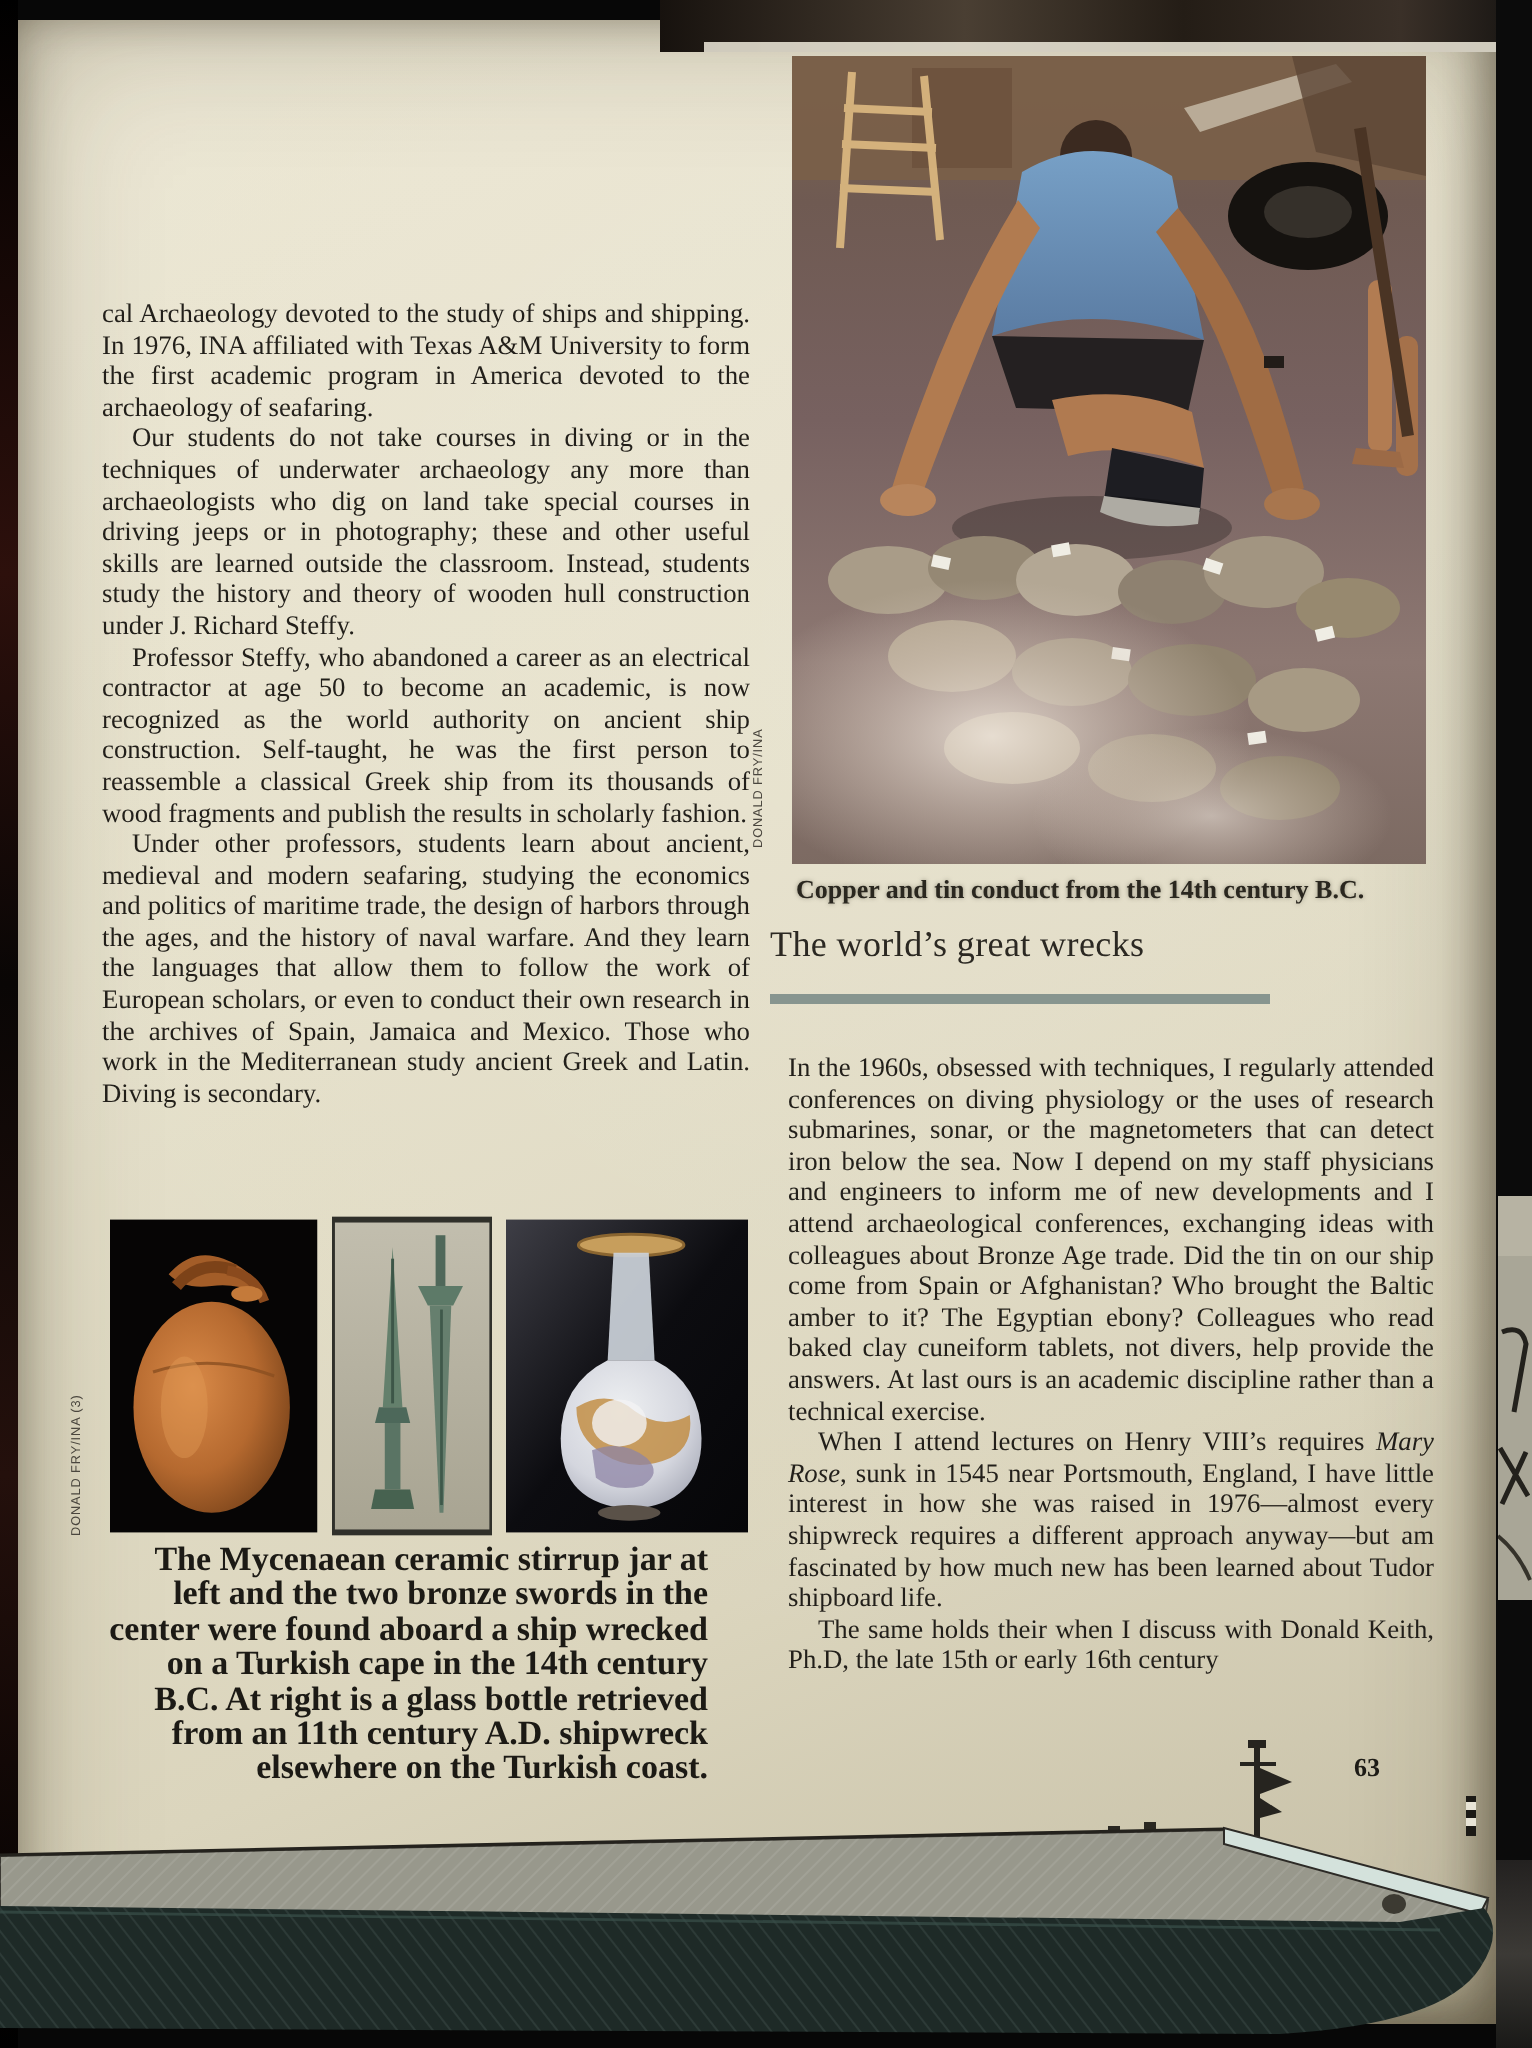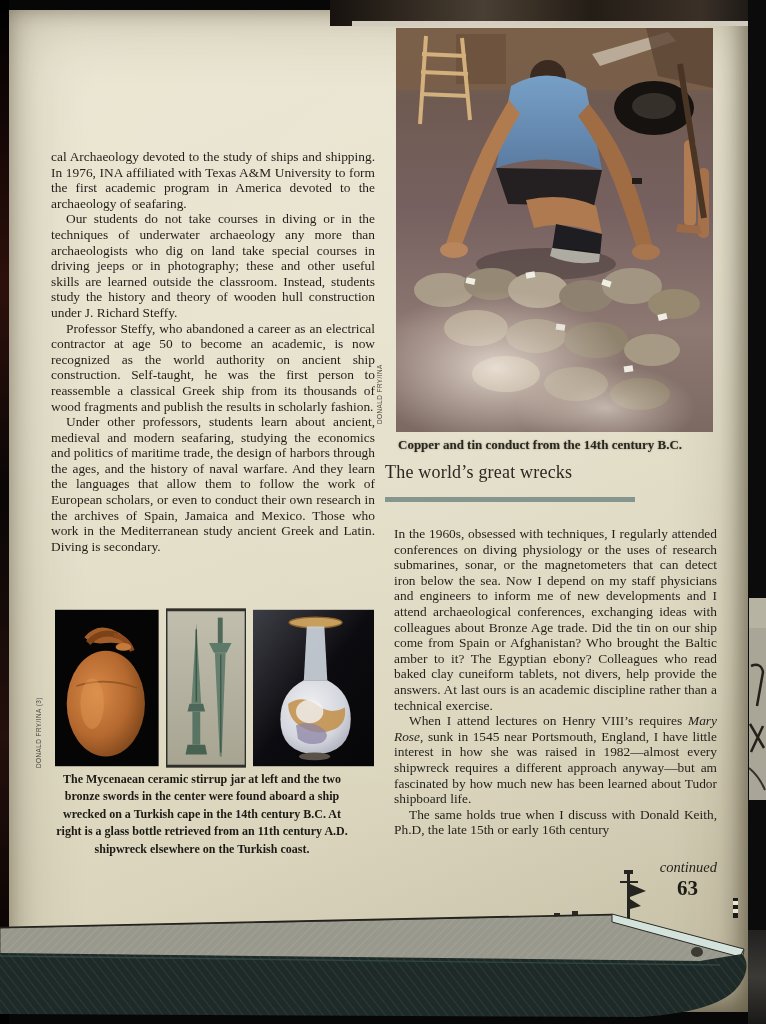--- a/index.html
+++ b/index.html
@@ -29,31 +29,31 @@
 
   
   .body-text{font-size:13.4px;line-height:15.6px;text-align:justify;color:#221f1a;}
   .body-text p{margin:0;text-indent:15px;}
   .body-text p.flush{text-indent:0;}
   .col-left{position:absolute;left:42px;top:139px;width:324px;}
   .col-right{position:absolute;left:385px;top:503px;width:323px;margin-top:13px;}
   .ital{font-style:italic;}
 
   .caption{font-weight:bold;color:#1c1a15;}
-  .caption-left{position:absolute;left:41px;top:761px;width:304px;font-size:12px;line-height:17.4px;text-align:center;}
+  .caption-left{position:absolute;left:41px;top:761px;width:304px;font-size:17px;line-height:17.4px;text-align:right;}
   .caption-top{position:absolute;left:389px;top:427px;width:318px;font-size:13px;line-height:15px;
     color:#2a271f;text-shadow:0 0 2px rgba(90,85,70,.55);}
 
   .headline{position:absolute;left:376px;top:447px;width:330px;font-size:18px;line-height:30px;
     color:#2b2822;letter-spacing:.2px;}
   .head-rule{position:absolute;left:376px;top:487px;width:250px;height:4.5px;}
 
   .continued{position:absolute;left:385px;top:849px;width:323px;text-align:right;
     font-style:italic;font-size:14.5px;color:#24211b;}
-  .folio{position:absolute;left:668px;top:866px;font-weight:bold;font-size:21px;color:#1d1b16;text-align:center;}
+  .folio{position:absolute;left:668px;top:866px;font-weight:bold;font-size:13px;color:#1d1b16;text-align:center;}
 
   .vcredit{position:absolute;writing-mode:vertical-rl;transform:rotate(180deg);
     font-family:"Liberation Sans","DejaVu Sans",sans-serif;font-size:6.4px;letter-spacing:.45px;
     color:#4a463e;white-space:nowrap;}
   .vcredit.top{left:367px;top:318px;height:96px;}
   .vcredit.strip{left:26px;top:640px;height:118px;}
 
   
   .photo{position:absolute;display:block;}
   .ingot-photo{left:387px;top:18px;width:317px;height:404px;}
@@ -166,24 +166,23 @@
   <div class="vcredit top">DONALD FRY/INA</div>
   <div class="vcredit strip">DONALD FRY/INA (3)</div>
 
   <div class="caption caption-top">Copper and tin conduct from the 14th century B.C.</div>
 
   <div class="headline">The world’s great wrecks</div>
   <div class="head-rule" style="background:#87958f;"></div>
 
   <div class="body-text col-right">
     <p class="flush">In the 1960s, obsessed with techniques, I regularly attended conferences on diving physiology or the uses of research submarines, sonar, or the magnetometers that can detect iron below the sea. Now I depend on my staff physicians and engineers to inform me of new developments and I attend archaeological conferences, exchanging ideas with colleagues about Bronze Age trade. Did the tin on our ship come from Spain or Afghanistan? Who brought the Baltic amber to it? The Egyptian ebony? Colleagues who read baked clay cuneiform tablets, not divers, help provide the answers. At last ours is an academic discipline rather than a technical exercise.</p>
-    <p><span>When I attend lectures on Henry VIII’s requires </span><span class="ital">Mary Rose</span><span>, sunk in 1545 near Portsmouth, England, I have little interest in how she was raised in 1982—almost every shipwreck requires a different approach anyway—but am fascinated by how much new has been learned about Tudor shipboard life.</span></p>
-    <p>The same holds true when I discuss with Donald Keith, Ph.D, the late 15th or early 16th century</p>
+    <p><span>When I attend lectures on Henry VIII’s requires </span><span class="ital">Mary Rose</span><span>, sunk in 1545 near Portsmouth, England, I have little interest in how she was raised in 1976—almost every shipwreck requires a different approach anyway—but am fascinated by how much new has been learned about Tudor shipboard life.</span></p>
+    <p>The same holds their when I discuss with Donald Keith, Ph.D, the late 15th or early 16th century</p>
   </div>
-  <div class="continued">continued</div>
   <div class="folio">63</div>
 
   <div class="strip">
 
     <svg width="106" viewBox="0 0 106 160">
       <defs>
         <radialGradient id="gjar" cx="0.38" cy="0.4" r="0.75">
           <stop offset="0" stop-color="#d98a48"></stop>
             <stop offset="0.55" stop-color="#b5692f"></stop>
           <stop offset="1" stop-color="#6e3c16"></stop>

